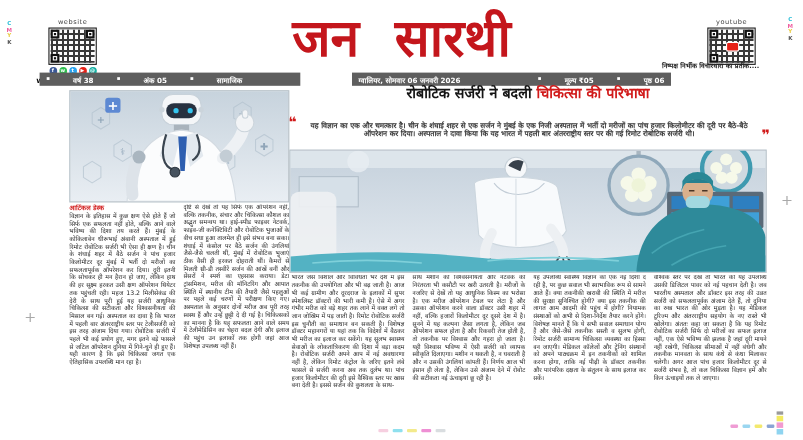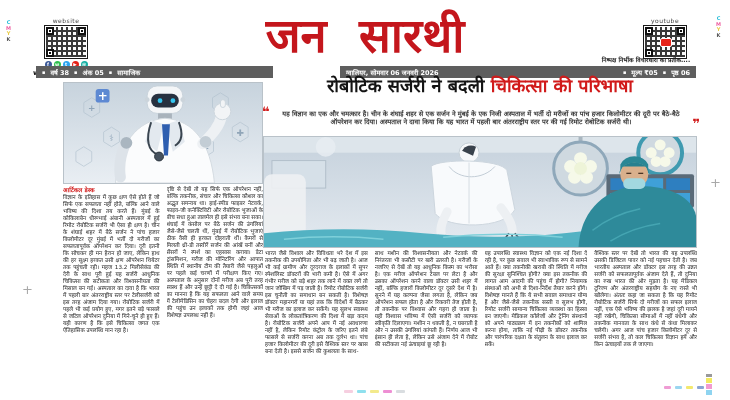--- a/index.html
+++ b/index.html
@@ -38,30 +38,30 @@
   .soc.fb{background:#3b5998;} .soc.wa{background:#2fbf4f;} .soc.tw{background:#2aa3ef;}
   .soc.yt{background:#e62117;} .soc.ig{background:#14b0a4;}
   .site-url{font-size:7px;font-weight:bold;color:#111;letter-spacing:.2px;}
 
   .masthead{left:120px;top:10px;width:490px;text-align:center;
     color:#c4161c;font-size:47px;line-height:52px;font-weight:bold;word-spacing:16px;}
   .yt-block{left:638px;top:17px;width:54px;text-align:center;}
   .tagline{left:594px;top:56px;width:104px;text-align:center;font-size:6px;font-weight:bold;color:#222;}
 
   .infobar{height:12px;background:#5e5e5e;color:#fff;display:flex;align-items:center;
-    font-size:6.5px;font-weight:bold;padding:0 6px;box-sizing:border-box;gap:5px;white-space:nowrap;}
+    font-size:6.5px;font-weight:bold;padding:0 6px;box-sizing:border-box;gap:21px;white-space:nowrap;}
   .infobar .blt{font-size:5px;line-height:6px;}
   .bar-left{left:36px;top:66px;width:237px;}
-  .bar-right{left:340px;top:66px;width:356px;}
+  .bar-right{left:320px;top:66px;width:290px;}
   .bar-right .spacer{flex:1;}
 
   
   .headline{left:263px;top:77px;width:434px;text-align:center;font-weight:bold;}
   .hl1{font-size:14px;line-height:15px;letter-spacing:.2px;}
-  .hl2{font-size:18px;line-height:17px;text-align:center;}
+  .hl2{font-size:13px;line-height:17px;text-align:center;}
   .hl-blue{color:#1e4db0;} .hl-black{color:#141414;} .hl-red{color:#d11a1a;}
 
   .standfirst{left:274px;top:110px;width:414px;text-align:center;
     font-size:6.6px;line-height:8.2px;font-weight:bold;color:#3a3a3a;}
   .quote{position:absolute;color:#d11a1a;font-size:13px;font-weight:bold;}
   .q-open{left:-12px;top:-2px;} .q-close{right:-12px;bottom:-2px;}
 
   
   .photo{border:1px solid #b9c2c9;box-sizing:border-box;background:#dfe6ec;}
   .robot-img{left:63px;top:82px;width:200px;height:102px;}

